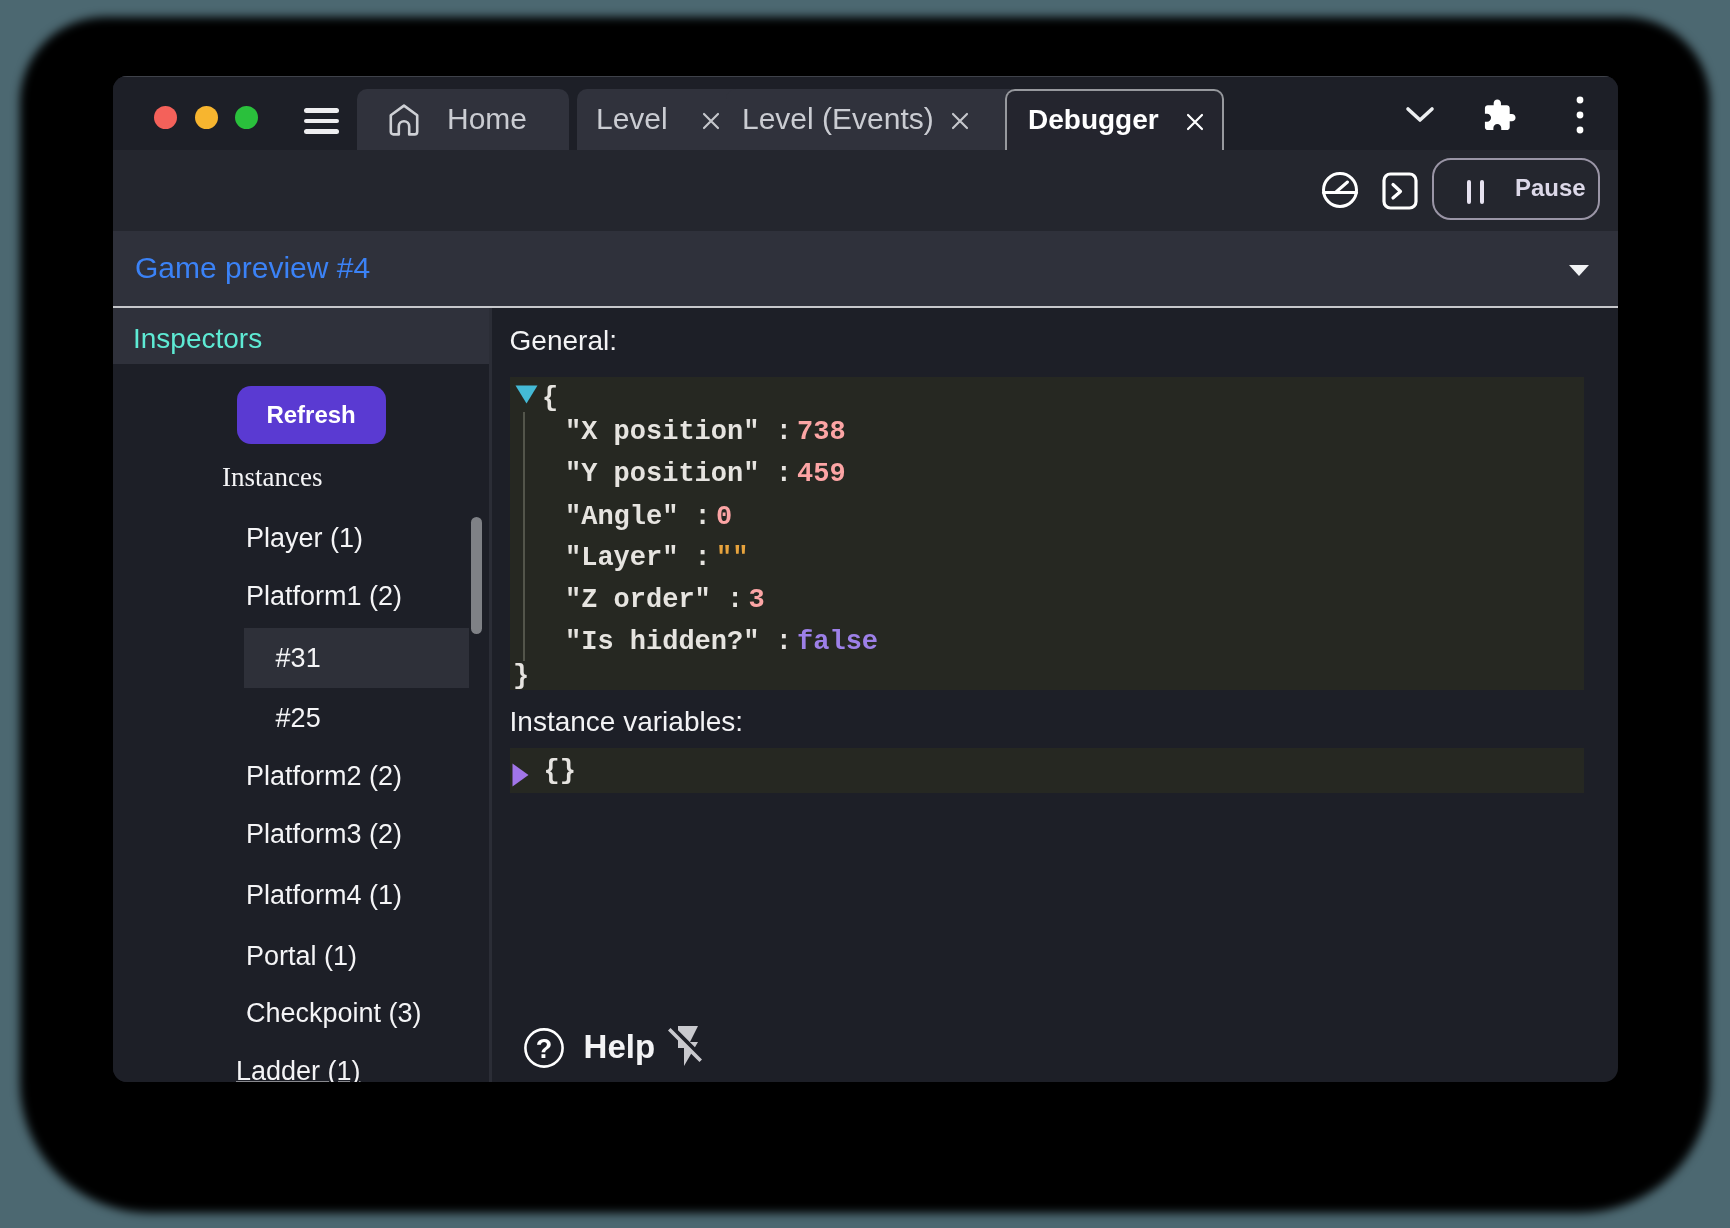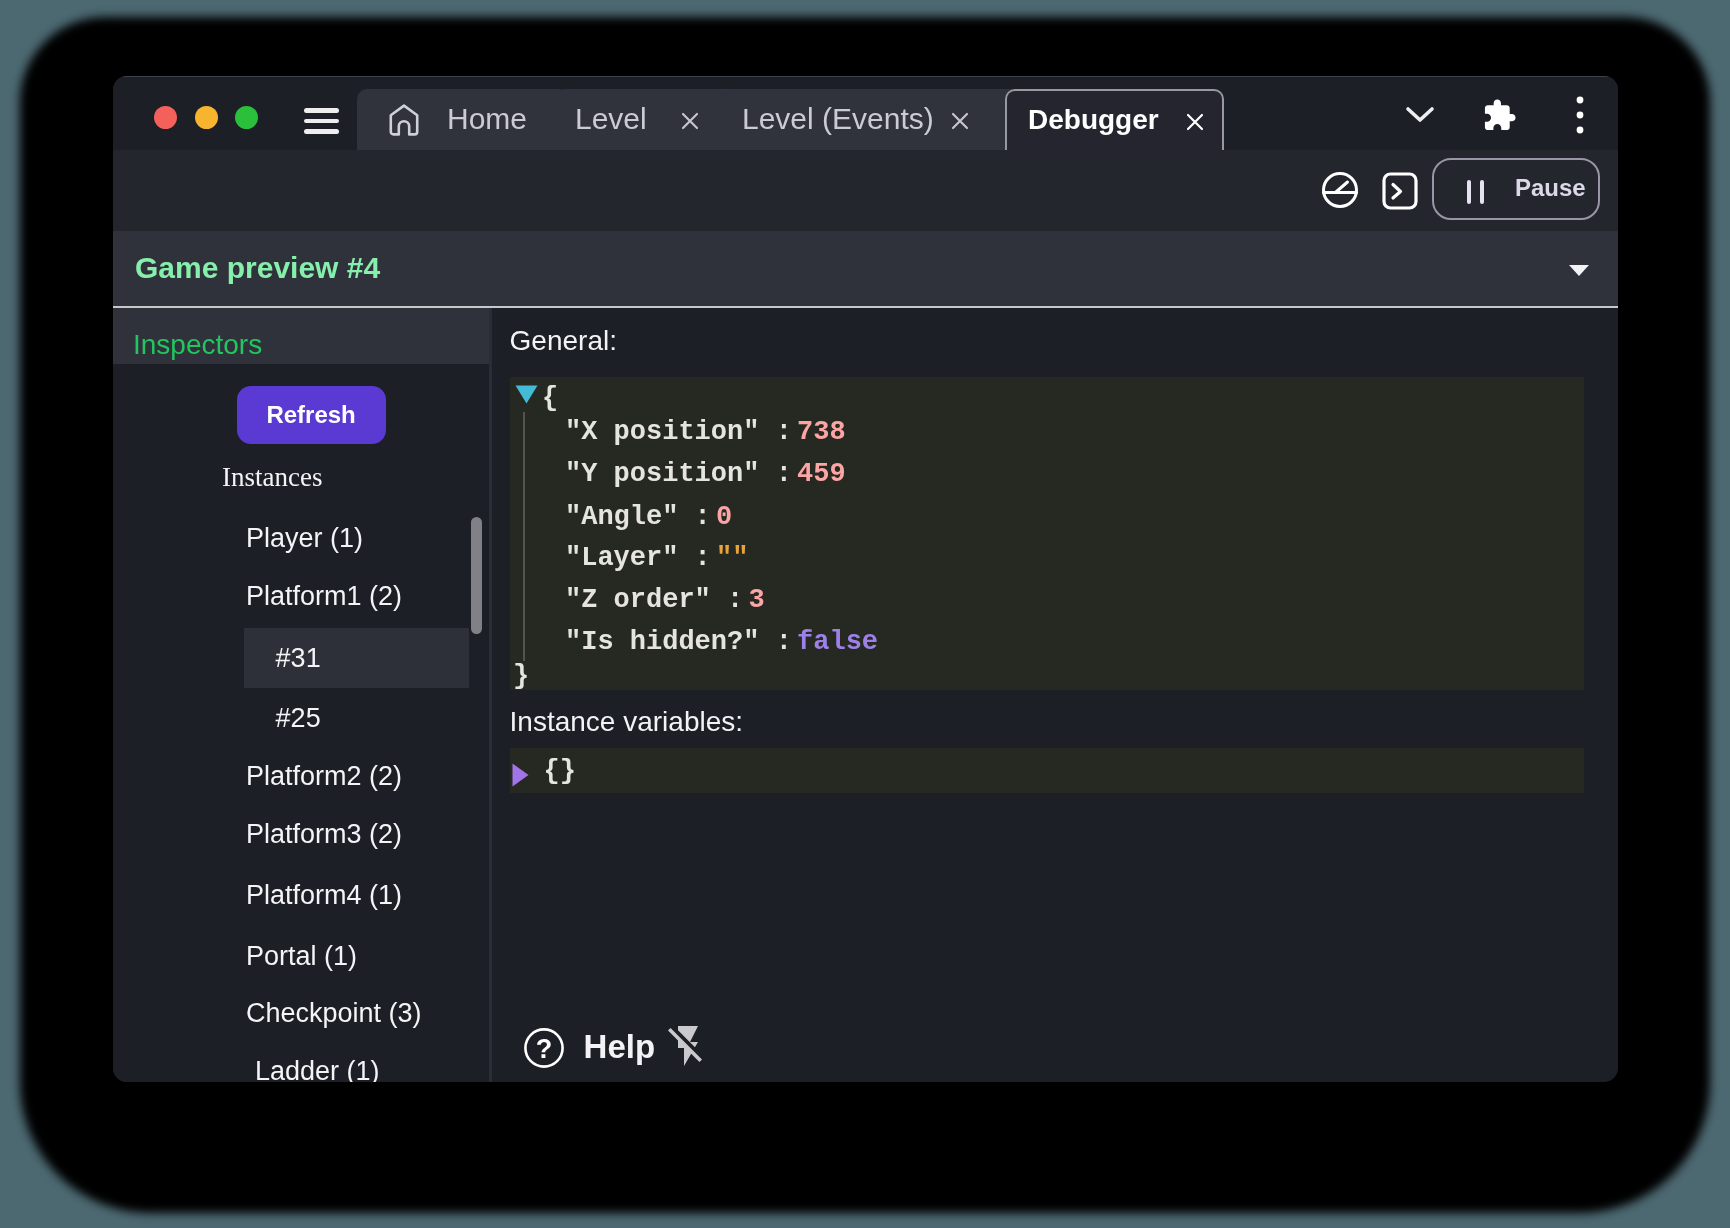--- a/index.html
+++ b/index.html
@@ -43,21 +43,21 @@
     <div class="bar" style="top:31.3px;"></div>
     <div class="bar" style="top:41.7px;"></div>
     <div class="bar" style="top:52.1px;"></div>
 
     <div class="tab" style="left:244px;width:188px;">
       <svg class="abs" style="left:29.5px;top:14px;" width="34" height="34" viewBox="0 0 34 34" fill="none" stroke="#ced0d5" stroke-width="2.6" stroke-linejoin="round" stroke-linecap="round">
         <path d="M17 2.6 L3.8 12.2 V28.8 a2.6 2.6 0 0 0 2.6 2.6 H11.8 V23.4 a5.2 5.2 0 0 1 10.4 0 V31.4 H27.6 a2.6 2.6 0 0 0 2.6-2.6 V12.2 Z"></path>
       </svg>
       <div class="tabtxt" style="left:90px;">Home</div>
     </div>
-    <div class="tab" style="left:443px;width:163px;">
+    <div class="tab" style="left:464px;width:163px;">
       <div class="tabtxt" style="left:19px;">Level</div>
       <svg class="abs" style="left:123px;top:21px;" width="22" height="22" viewBox="0 0 22 22" stroke="#c4c6cb" stroke-width="2.2" stroke-linecap="round">
           <path d="M4 4 L18 18 M18 4 L4 18"></path>
         </svg>
     </div>
     <div class="tab" style="left:613px;width:269px;">
       <div class="tabtxt" style="left:16px;">Level (Events)</div>
       <svg class="abs" style="left:223px;top:21px;" width="22" height="22" viewBox="0 0 22 22" stroke="#c4c6cb" stroke-width="2.2" stroke-linecap="round">
           <path d="M4 4 L18 18 M18 4 L4 18"></path>
         </svg>
@@ -93,41 +93,41 @@
       <path d="M11 12.5 L18.5 19.5 L11 26"></path>
     </svg>
     <div class="abs" style="left:1319px;top:8px;width:168px;height:62px;border:2px solid #9a95a6;border-radius:19px;box-sizing:border-box;">
       <div class="abs" style="left:33px;top:19.5px;width:4px;height:24.5px;border-radius:2px;background:#e6e2f0;"></div>
       <div class="abs" style="left:45.5px;top:19.5px;width:4px;height:24.5px;border-radius:2px;background:#e6e2f0;"></div>
       <div class="abs" style="left:81px;top:50%;transform:translateY(-52%);font-size:24px;font-weight:bold;color:#dcd8e8;">Pause</div>
     </div>
   </div>
 
   <div class="preview">
-    <div class="abs" style="left:22px;top:50%;transform:translateY(-52%);font-size:30px;font-weight:bold;color:#86efac;">Game preview #4</div>
+    <div class="abs" style="left:22px;top:50%;transform:translateY(-52%);font-size:30px;font-weight:normal;color:#3b82f6;">Game preview #4</div>
     <div class="abs" style="left:1456px;top:34px;width:0;height:0;border-left:10.5px solid transparent;border-right:10.5px solid transparent;border-top:11.6px solid #f2f3f5;"></div>
   </div>
   <div class="hdiv"></div>
 
   <div class="sidebar">
     <div class="sbheader"></div>
-    <div class="lbl" style="left:20px;top:37px;color:#22c55e;">Inspectors</div>
+    <div class="lbl" style="left:20px;top:31px;color:#5eead4;">Inspectors</div>
     <div class="abs" style="left:123.6px;top:78px;width:149px;height:58px;background:#5a3ad2;border-radius:14px;text-align:center;line-height:58px;font-size:24px;font-weight:bold;color:#ffffff;">Refresh</div>
     <div class="abs" style="left:131px;top:319.5px;width:225px;height:60px;background:#2e3039;"></div>
     <div class="item" style="left:109px;top:168.8px;font-family:Liberation Serif, serif;">Instances</div>
     <div class="item" style="left:133px;top:229.8px;">Player (1)</div>
     <div class="item" style="left:133px;top:287.6px;">Platform1 (2)</div>
     <div class="item" style="left:162.6px;top:350px;">#31</div>
     <div class="item" style="left:162.6px;top:409.8px;">#25</div>
     <div class="item" style="left:133px;top:467.6px;">Platform2 (2)</div>
     <div class="item" style="left:133px;top:525.5px;">Platform3 (2)</div>
     <div class="item" style="left:133px;top:586.6px;">Platform4 (1)</div>
     <div class="item" style="left:133px;top:647.6px;">Portal (1)</div>
     <div class="item" style="left:133px;top:705.4px;">Checkpoint (3)</div>
-    <div class="item" style="left:142px;top:763.3px;">Ladder (1)</div>
+    <div class="item" style="left:123px;top:763.3px;text-decoration:underline;">Ladder (1)</div>
     <div class="abs" style="left:358px;top:208.6px;width:11px;height:117px;border-radius:5.5px;background:#7f8186;"></div>
   </div>
   <div class="vdiv"></div>
 
   <div class="lbl" style="left:396.6px;top:265px;">General:</div>
   <div class="jsonbox" style="top:301px;height:313px;"></div>
   <div class="jsonbox" style="top:672px;height:45px;"></div>
 
   <svg class="abs" style="left:401.8px;top:309px;" width="23" height="19" viewBox="0 0 23 19">
       <path d="M0.5 0.5 H22.5 L11.5 18.5 Z" fill="#44bad6"></path>

